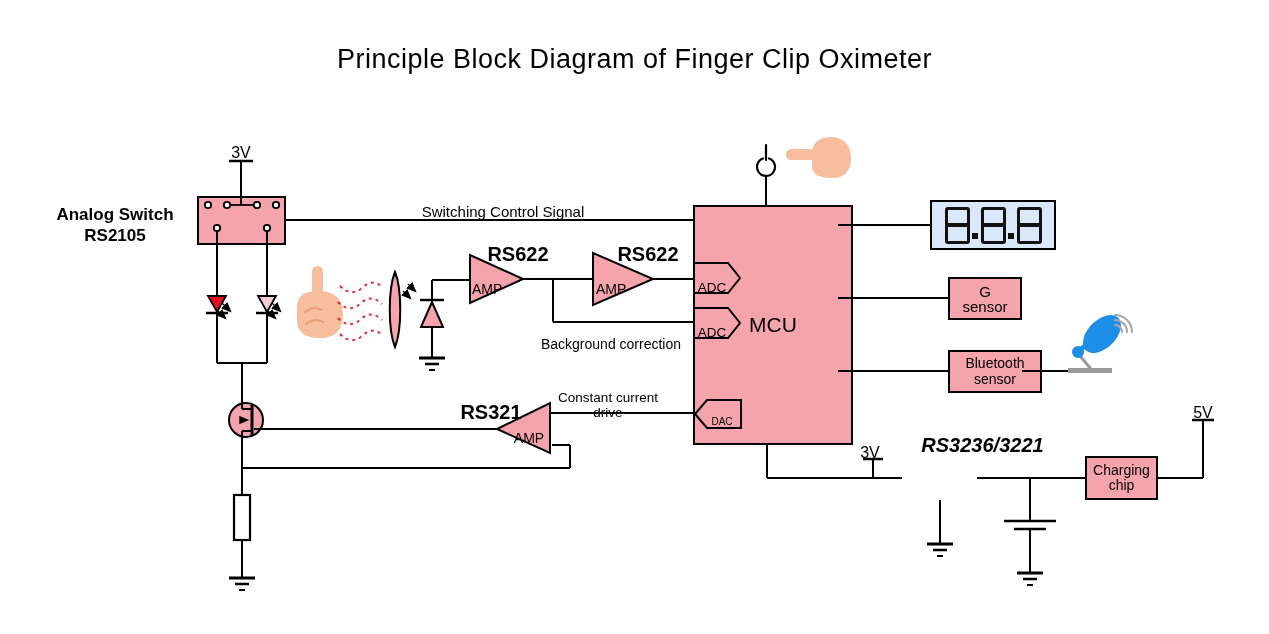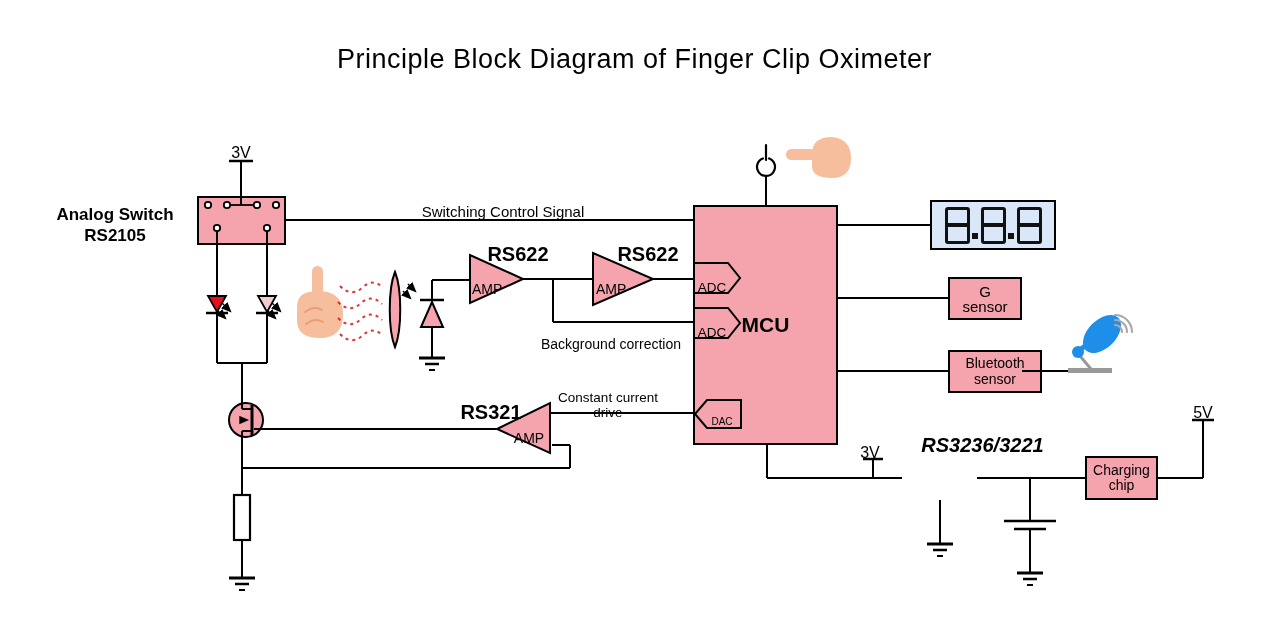--- a/index.html
+++ b/index.html
@@ -20,21 +20,21 @@
   .amp{font-size:14px;}
   .amp1{left:472px;top:272px;width:44px;text-align:left;}
   .amp2{left:596px;top:272px;width:44px;text-align:left;}
   .amp3{left:510px;top:421px;width:38px;}
   .bg-corr{left:526px;top:327px;width:170px;font-size:14px;}
   .cc-drive{left:523px;top:380px;width:170px;font-size:13.5px;}
   .adc{font-size:13.5px;}
   .adc1{left:695px;top:270px;width:34px;}
   .adc2{left:695px;top:315px;width:34px;}
   .dac{left:705px;top:406px;width:34px;font-size:10px;}
-  .mcu-box{left:693px;top:205px;width:145px;height:240px;font-size:21px;font-weight:bold;}
+  .mcu-box{left:693px;top:205px;width:160px;height:240px;font-size:21px;}
   .gsensor-box{left:948px;top:277px;width:74px;height:43px;font-size:15px;line-height:1.0;}
   .bt-box{left:948px;top:350px;width:94px;height:43px;font-size:14px;line-height:1.1;}
   .ldo-box{left:902px;top:456px;width:75px;height:44px;font-size:20px;}
   .charge-box{left:1085px;top:456px;width:73px;height:44px;font-size:14px;line-height:1.1;}
   .rs3236{left:895px;top:424px;width:175px;font-size:20px;font-style:italic;}
   .v3-ldo{left:853px;top:434px;width:34px;font-size:16px;}
   .v5{left:1186px;top:394px;width:34px;font-size:16px;}
   .aswitch{left:197px;top:196px;width:89px;height:49px;}
   .display-box{position:absolute;left:930px;top:200px;width:126px;height:50px;box-sizing:border-box;
     background:#D9E7F8;border:2.5px solid #000;display:flex;align-items:center;justify-content:center;}

